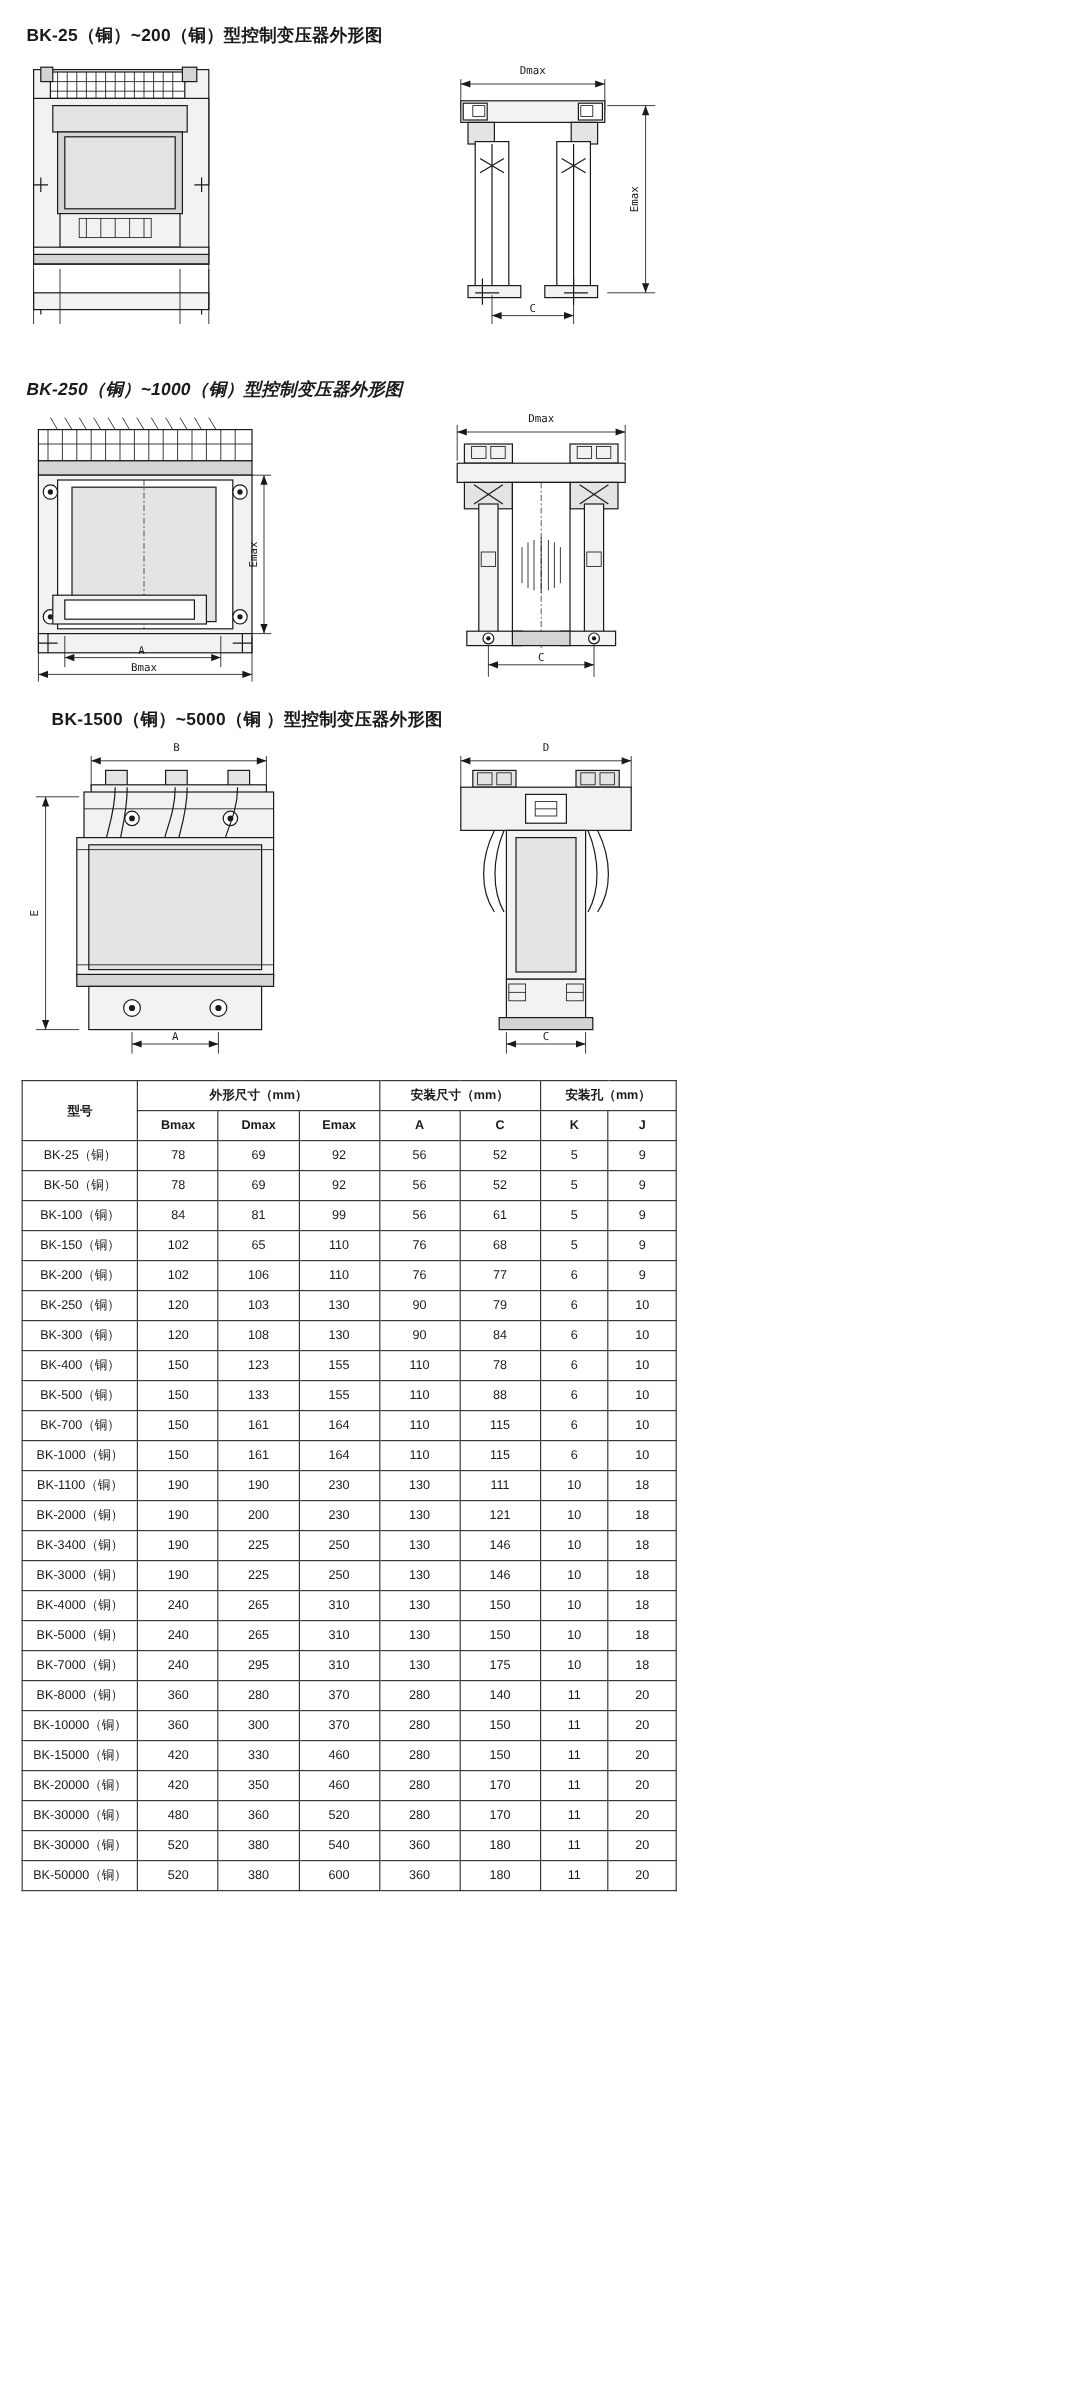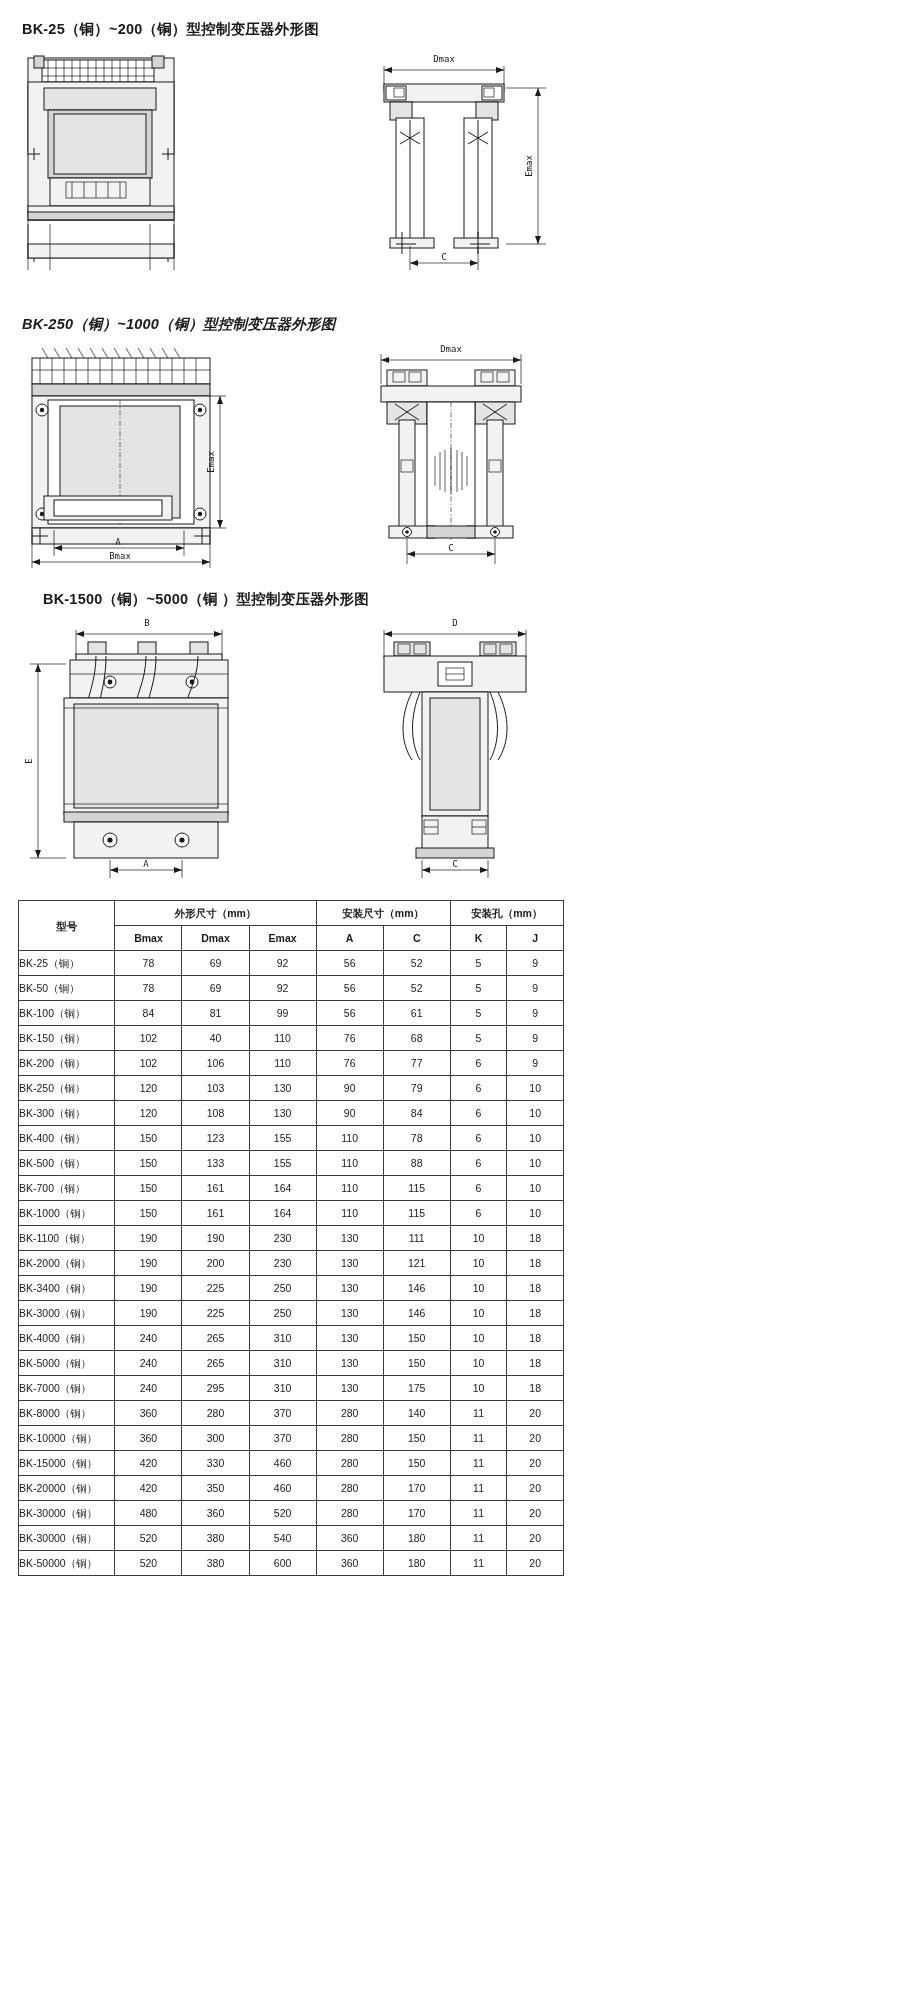--- a/index.html
+++ b/index.html
@@ -66,21 +66,21 @@
     font-size: 10.5px;
     text-align: center;
     color: #1a1a1a;
     font-family: "Liberation Sans", sans-serif;
     padding: 0;
     height: 24px;
     line-height: 24px;
   }
   table.spec th { font-weight: bold; }
   table.spec td.model {
-    text-align: left;
+    text-align: center;
     letter-spacing: 0px;
   }
   .col-model { width: 92px; }
   .col-n { width: 64px; }
   .col-k { width: 54px; }
   .hdr-group { height: 26px; line-height: 26px; }
   .hdr-sub { height: 24px; line-height: 24px; }
 </style>
 </head>
 <body>
@@ -524,21 +524,21 @@
             <td>81</td>
             <td>99</td>
             <td>56</td>
             <td>61</td>
             <td>5</td>
             <td>9</td>
           </tr>
         <tr>
             <td class="model">BK-150（铜）</td>
             <td>102</td>
-            <td>40</td>
+            <td>65</td>
             <td>110</td>
             <td>76</td>
             <td>68</td>
             <td>5</td>
             <td>9</td>
           </tr>
         <tr>
             <td class="model">BK-200（铜）</td>
             <td>102</td>
             <td>106</td>

